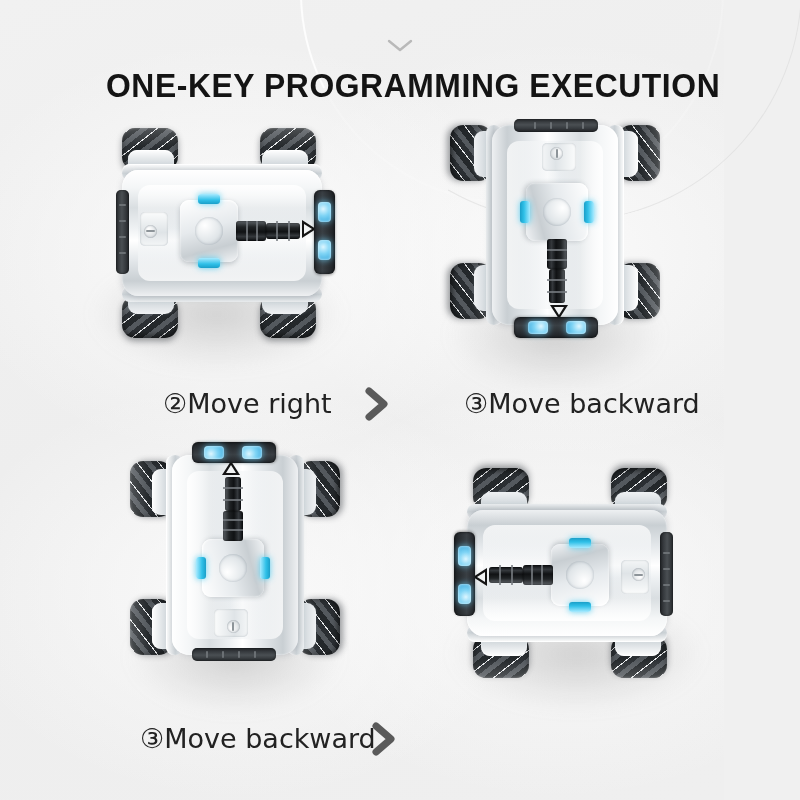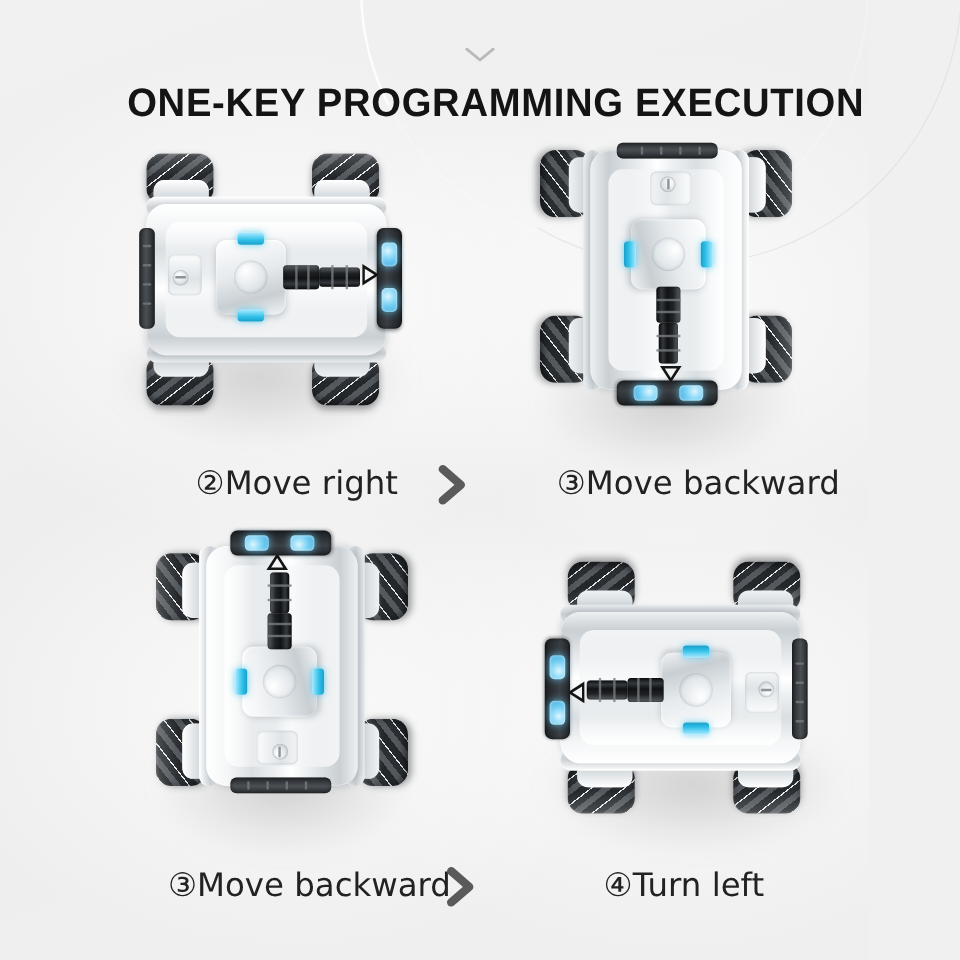--- a/index.html
+++ b/index.html
@@ -351,15 +351,14 @@
       </div>
     </div>
   </div>
 
   <div class="cap" style="left:140px;top:723px;">③Move backward</div>
   <div class="sep" style="left:367px;top:720px;">
     <svg width="34" height="38" viewBox="0 0 34 38">
       <path d="M9 6 L24 19 L9 32" fill="none" stroke="#5a5a5a" stroke-width="7" stroke-linecap="round" stroke-linejoin="round"></path>
     </svg>
   </div>
-  <div class="cap" style="left:503px;top:723px;">④Turn left</div>
 
 </div>
 
 </body></html>

